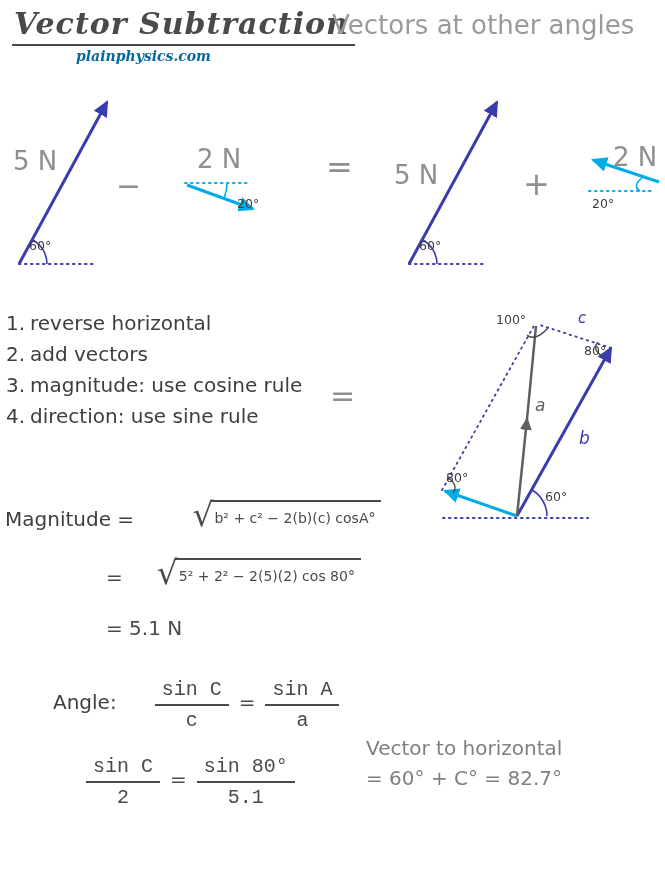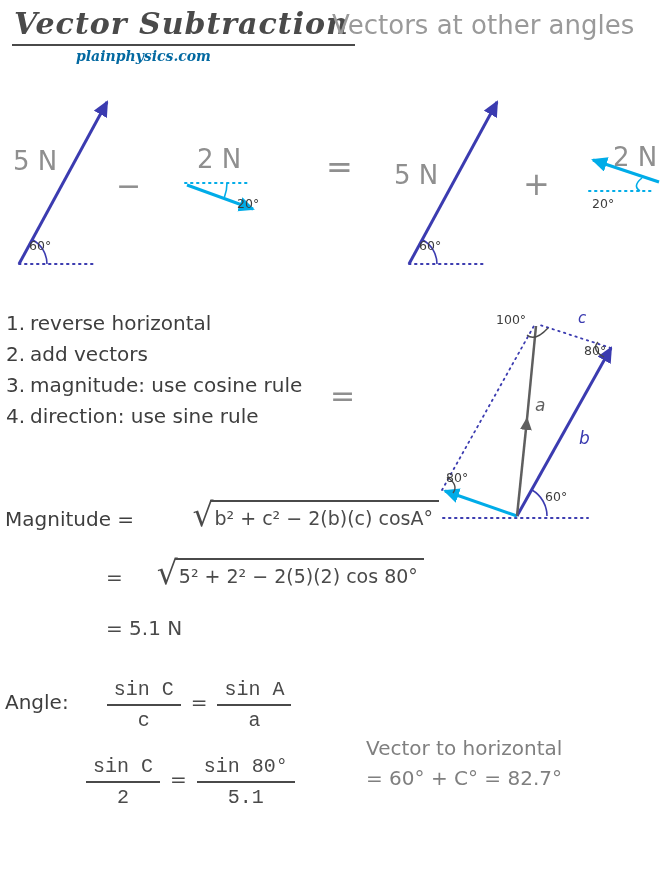--- a/index.html
+++ b/index.html
@@ -31,27 +31,27 @@
   .steps .n { width:24px; }
 
   .mid-eq { left:330px; top:378px; font-size:30px; color:#8f8f8f; }
 
   .math { color:#4a4a4a; font-size:20px;gap:26px; }
   .math-row { display:flex; align-items:flex-start; }
   .mlabel { color:#3e3e3e; padding-top:7px; white-space:pre; }
   .meq { padding-top:7px; margin-right:8px; }
   .sqrt { display:inline-flex; align-items:flex-start; }
   .rad { font-size:33px; line-height:30px; margin-right:-3px; color:#4a4a4a; }
-  .radicand { border-top:2.5px solid #4a4a4a; padding:5px 6px 0 4px; font-size:19px; line-height:22px; white-space:pre; }
+  .radicand { border-top:2.5px solid #4a4a4a; padding:5px 6px 0 4px; font-size:14px; line-height:22px; white-space:pre; }
 
   .frac { display:inline-flex; flex-direction:column; align-items:center; font-size:20px; color:#4a4a4a;font-family:Liberation Mono, monospace; }
   .frac .num { border-bottom:2.5px solid #4a4a4a; padding:0 7px 3px; }
   .frac .den { padding-top:3px; }
   .frac-eq { padding-top:12px; margin:0 10px; color:#4a4a4a; font-size:20px; }
-  .angle-label { padding-top:12px; color:#3e3e3e; margin-right:38px; font-size:20px; }
+  .angle-label { padding-top:12px; color:#3e3e3e; margin-right:38px; font-size:20px;margin-left:48px; }
 
   .result { font-size:20px; color:#4a4a4a; }
   .conclusion { font-size:20px; color:#7f7f7f; line-height:30px; }
 </style>
 </head>
 <body>
 
 <div class="page">
 
   <div class="abs title">Vector Subtraction</div>

